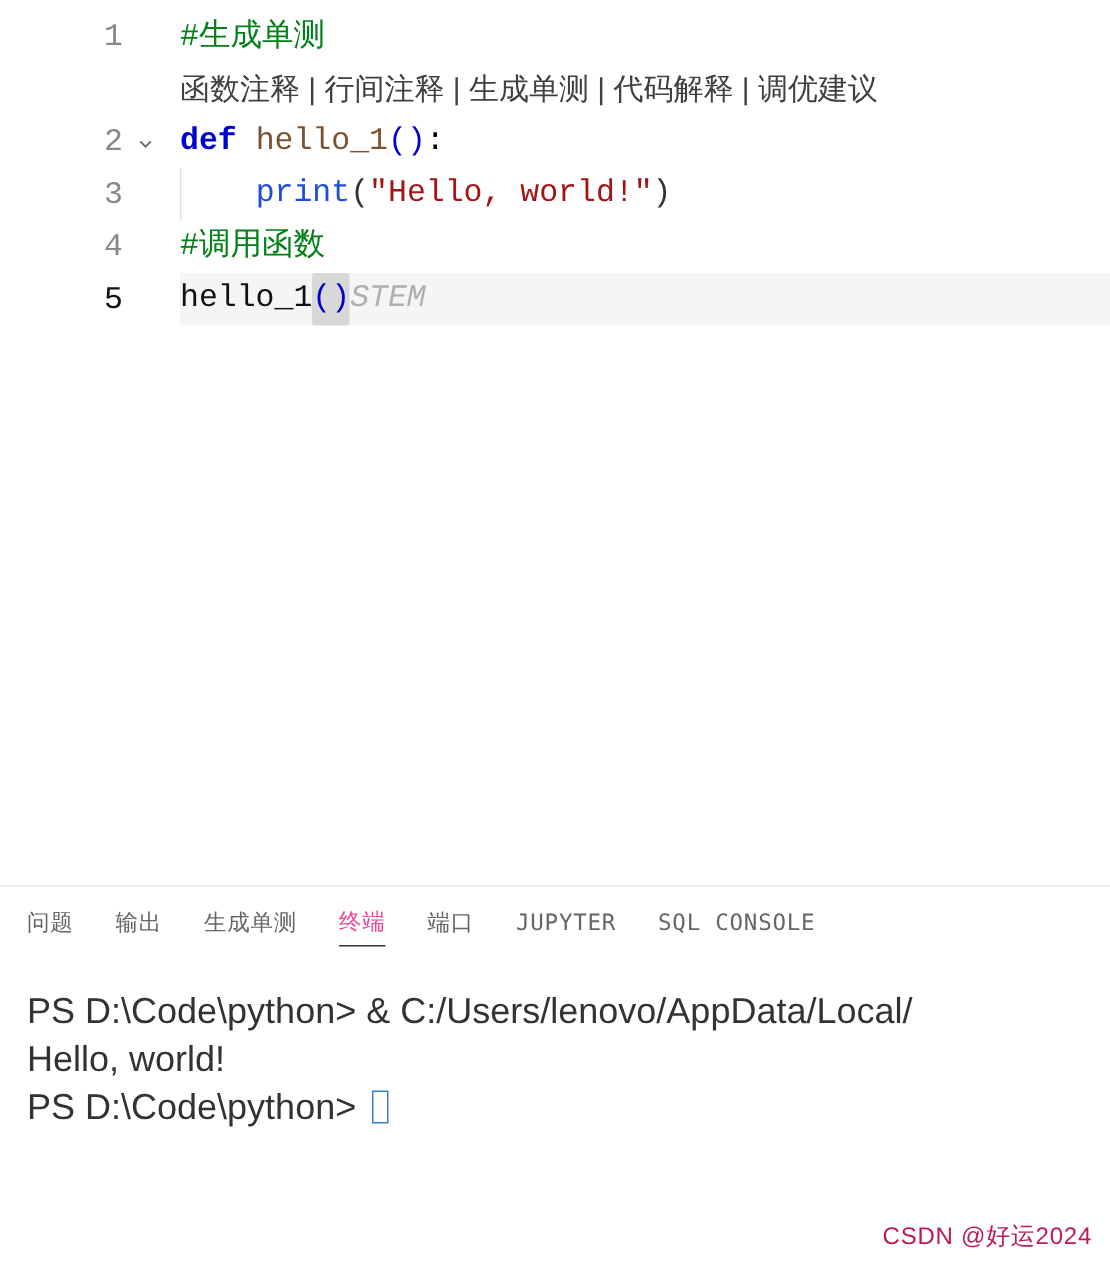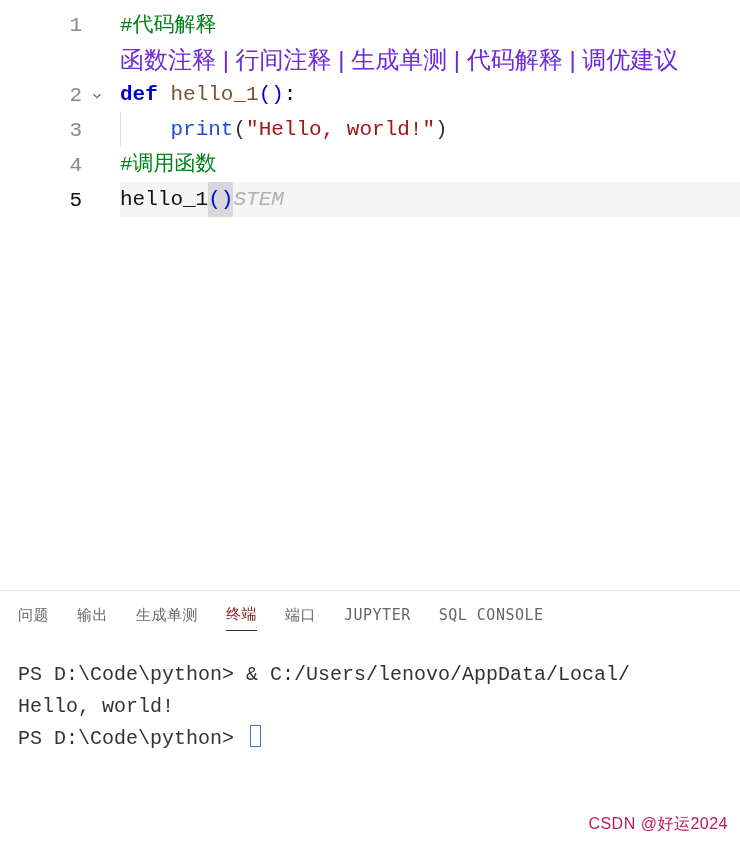--- a/index.html
+++ b/index.html
@@ -63,22 +63,22 @@
     .funcname { color: #7b5230; }
     .func-call { color: #111; }
     .paren-def { color: #0000d0; }
     .paren-call { color: #333; }
     .builtin { color: #1d4ed8; }
     .string { color: #a31515; }
     .ghost { color: #b0b0b0; font-style: italic; margin-top: 35px; }
     .codelens {
       height: 34px;
       line-height: 34px;
-      color: #6d28d9;
-      font-size: 24px;
+      color: #404040;
+      font-size: 20px;
       white-space: pre;
       font-family: 'Microsoft YaHei', sans-serif;
     }
     .cursor-hl {
       display: inline-block;
       background: #d8d8d8;
       border-radius: 2px;
     }
     .indent-guide {
       border-left: 1px solid #e0e0e0;
@@ -103,27 +103,27 @@
       font-size: 15px;
       color: #666;
       align-items: center;
     }
     .panel-tab {
       cursor: pointer;
       padding-bottom: 6px;
       letter-spacing: 0.5px;
     }
     .panel-tab.active {
-      color: #7f1d1d;
+      color: #ec4899;
       border-bottom: 1.5px solid #333;
     }
     .terminal-content {
       padding: 18px 18px 0 18px;
-      font-family: Liberation Mono, monospace;
-      font-size: 20px;
+      font-family: Liberation Sans, sans-serif;
+      font-size: 24px;
       color: #333333;
       line-height: 32px;
       white-space: pre;
     }
     .term-cursor {
       display: inline-block;
       width: 11px;
       height: 22px;
       border: 1.5px solid #3a7bd5;
       vertical-align: -3px;
@@ -154,21 +154,21 @@
             <path d="M4 6l4 4 4-4" stroke="#666" stroke-width="1.4" fill="none"></path>
           </svg>
       </span>
     </div>
     <div class="gutter-line">3</div>
     <div class="gutter-line">4</div>
     <div class="gutter-line active">5</div>
   </div>
 
   <div class="code-content">
-    <div class="code-line"><span class="comment">#代码解释</span></div>
+    <div class="code-line"><span class="comment">#生成单测</span></div>
 
     <div class="codelens"><span>函数注释</span><span> | </span><span>行间注释</span><span> | </span><span>生成单测</span><span> | </span><span>代码解释</span><span> | </span><span>调优建议</span></div>
 
     <div class="code-line"><span class="keyword">def</span><span> </span><span class="funcname">hello_1</span><span class="paren-def">(</span><span class="paren-def">)</span><span>:</span></div>
 
     <div class="code-line" style="position:relative;"><span class="indent-guide"></span><span>    </span><span class="builtin">print</span><span class="paren-call">(</span><span class="string">"Hello, world!"</span><span class="paren-call">)</span></div>
 
     <div class="code-line"><span class="comment">#调用函数</span></div>
 
     <div class="code-line current"><span class="func-call">hello_1</span><span class="cursor-hl"><span class="paren-def">(</span><span class="paren-def">)</span></span><span class="ghost">STEM</span></div>

